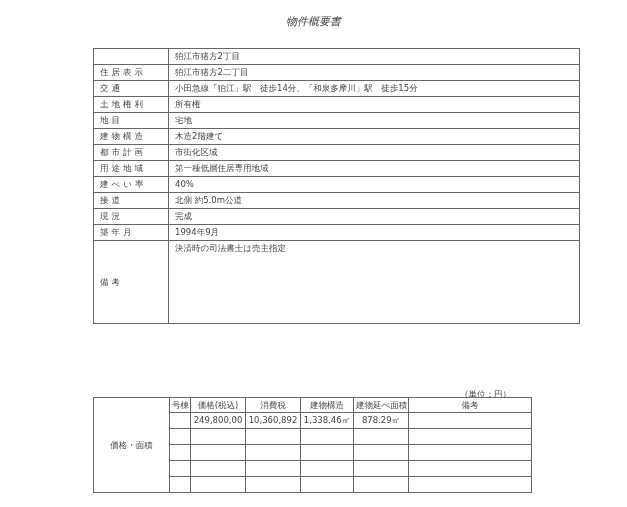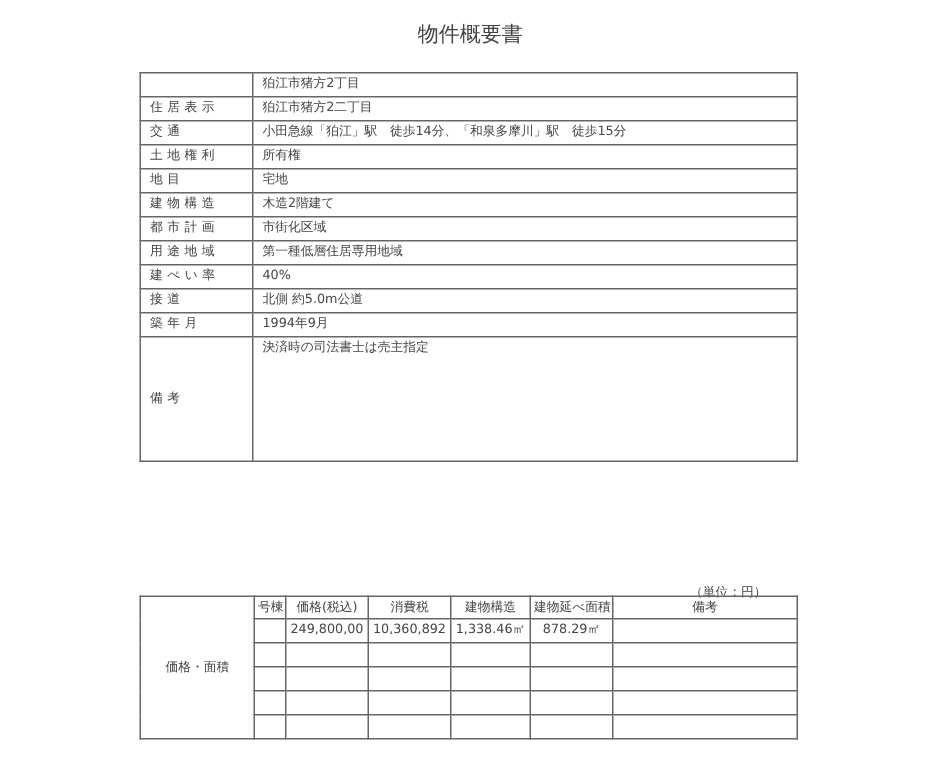--- a/index.html
+++ b/index.html
@@ -1,23 +1,23 @@
 <!DOCTYPE html>
 <html><head>
 <meta charset="utf-8">
 <style>
   html, body { margin:0; padding:0; background:#ffffff; }
   body { width:627px; height:507px; position:relative; overflow:hidden;
          font-family:"DejaVu Sans", sans-serif; color:#444; }
   .title { position:absolute; left:0; width:627px; top:14px; text-align:center;
-           font-size:14px; color:#444; }
+           font-size:11px; color:#444;font-style:italic; }
   table { border-collapse:collapse; position:absolute; table-layout:fixed; }
   td { border:1px solid #666; font-size:8.5px; padding:0 6px; white-space:nowrap;
        overflow:hidden; color:#444; height:15px; line-height:15px; }
-  #summary { left:93px; top:48px; width:439px;padding-left:33px; }
+  #summary { left:93px; top:48px; width:487px;padding-left:33px; }
   #summary td.lbl { width:62px; letter-spacing:3px;margin-left:12px; }
   #summary td.remarks { height:82px; vertical-align:top; }
   #summary td.remarks-lbl { vertical-align:middle; }
   .unit { position:absolute; left:460px; top:389px; width:70px; text-align:left; font-size:8.5px; }
   #price { left:93px; top:397px; width:439px; }
   #price td { padding:0 2px; text-align:center; }
   #price td.big { vertical-align:middle; }
   #price tr.hdr td { height:14px; line-height:14px;margin-top:36px; }
   #price tr.r td { height:15px; }
 </style>
@@ -64,20 +64,24 @@
         <td class="lbl">用途地域</td>
         <td>第一種低層住居専用地域</td>
       </tr>
       <tr>
         <td class="lbl">建ぺい率</td>
         <td>40%</td>
       </tr>
       <tr>
         <td class="lbl">接道</td>
         <td>北側 約5.0m公道</td>
+      </tr>
+      <tr>
+        <td class="lbl">現況</td>
+        <td>完成</td>
       </tr>
       <tr>
         <td class="lbl">築年月</td>
         <td>1994年9月</td>
       </tr>
       <tr>
         <td class="lbl remarks remarks-lbl">備考</td>
         <td class="remarks">決済時の司法書士は売主指定</td>
       </tr>
     </tbody>

